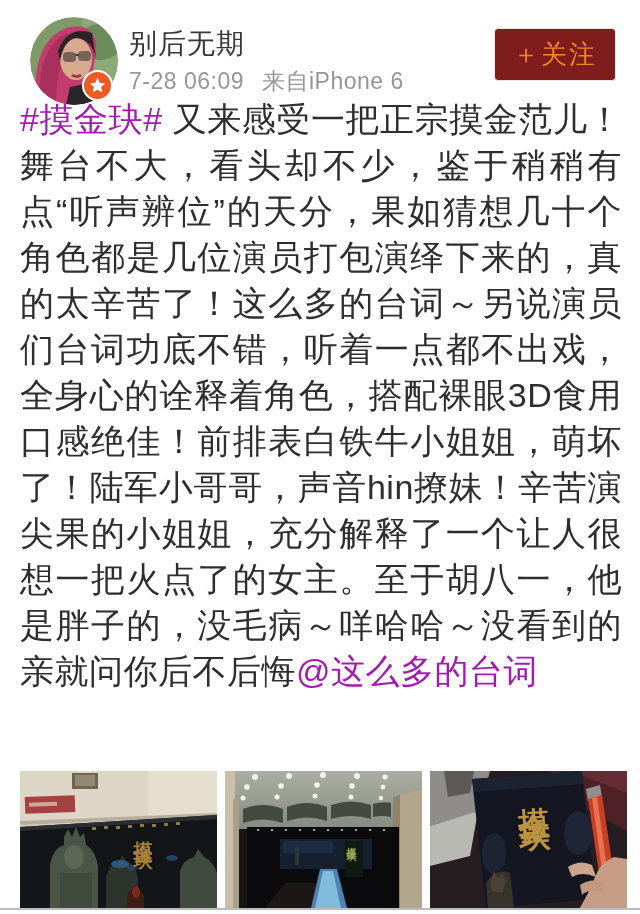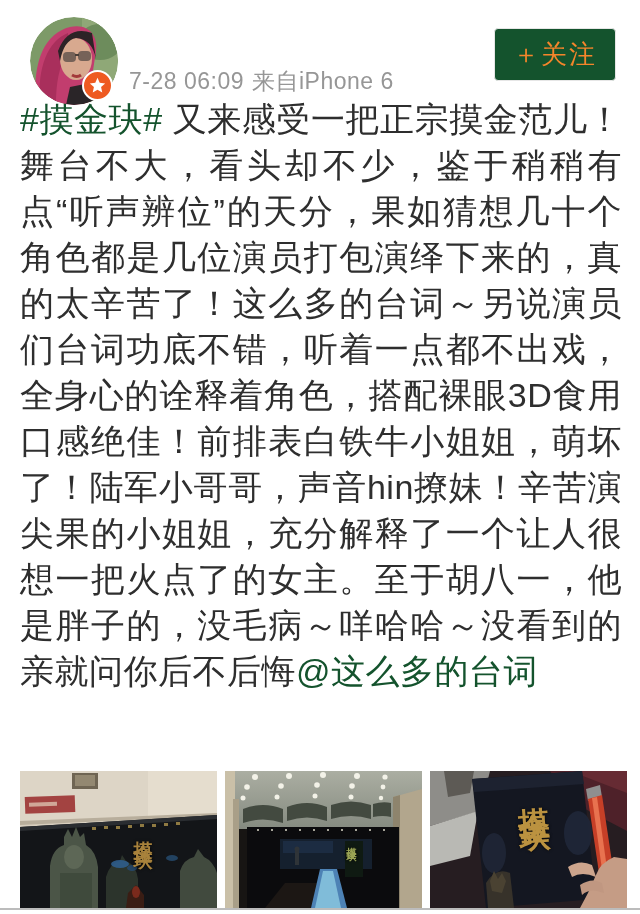--- a/index.html
+++ b/index.html
@@ -19,34 +19,34 @@
     display:flex;align-items:center;justify-content:center;
   }
   .vip-badge svg{width:17px;height:17px;display:block;}
   .username{
     position:absolute;left:129px;top:25px;font-size:28px;color:#383838;
     letter-spacing:1px;cursor:pointer;
   }
   .meta{
     position:absolute;left:129px;top:66px;font-size:23px;color:#969696;letter-spacing:0.5px;
   }
-  .meta .src{margin-left:8px;color:#969696;}
+  .meta .src{margin-left:18px;color:#969696;}
   .follow-btn{
     position:absolute;left:494px;top:28px;width:122px;height:53px;
-    background:#14532d;border:1px solid #e6e6e6;border-radius:4px;
+    background:#7f1d1d;border:1px solid #e6e6e6;border-radius:4px;
     color:#f5852b;font-size:26px;font-family:inherit;letter-spacing:2px;
     display:flex;align-items:center;justify-content:center;cursor:pointer;padding:12px;
   }
   
   .post-text{
     position:absolute;left:20px;top:96px;width:602px;margin:0;
     font-size:34px;line-height:46px;color:#2e2e2e;letter-spacing:0.5px;
     text-align:justify;word-break:break-all;
   }
-  .post-text .blue-link{color:#14532d;text-decoration:none;cursor:pointer;}
+  .post-text .blue-link{color:#a21caf;text-decoration:none;cursor:pointer;}
   
   .photos{
     position:absolute;left:20px;top:771px;width:607px;height:137px;
     display:flex;gap:8px;
   }
   .thumb{
     position:relative;width:197px;height:137px;margin:0;overflow:hidden;cursor:pointer;
     background:#111;flex:0 0 auto;
   }
   .thumb svg{position:absolute;left:0;top:0;width:100%;height:100%;display:block;}
@@ -89,20 +89,21 @@
         <path d="M40,70 L70,64 L88,88 L36,88 Z" fill="#2a2528"></path>
       </g>
     </svg>
     <div class="vip-badge">
       <svg viewBox="0 0 20 20">
         <path d="M10 1 L12.6 6.9 L19 7.6 L14.2 11.9 L15.6 18.2 L10 15 L4.4 18.2 L5.8 11.9 L1 7.6 L7.4 6.9 Z" fill="#ffffff"></path>
       </svg>
     </div>
   </div>
 
+  <div class="username">别后无期</div>
   <div class="meta">
     <span>7-28 06:09</span><span class="src">来自iPhone 6</span>
   </div>
 
   <button class="follow-btn">＋关注</button>
 
   <p class="post-text"><a class="blue-link">#摸金玦#</a><span> 又来感受一把正宗摸金范儿！舞台不大，看头却不少，鉴于稍稍有点“听声辨位”的天分，果如猜想几十个角色都是几位演员打包演绎下来的，真的太辛苦了！这么多的台词～另说演员们台词功底不错，听着一点都不出戏，全身心的诠释着角色，搭配裸眼3D食用口感绝佳！前排表白铁牛小姐姐，萌坏了！陆军小哥哥，声音hin撩妹！辛苦演尖果的小姐姐，充分解释了一个让人很想一把火点了的女主。至于胡八一，他是胖子的，没毛病～咩哈哈～没看到的亲就问你后不后悔</span><a class="blue-link">@这么多的台词</a></p>
 
   <div class="photos">
 

